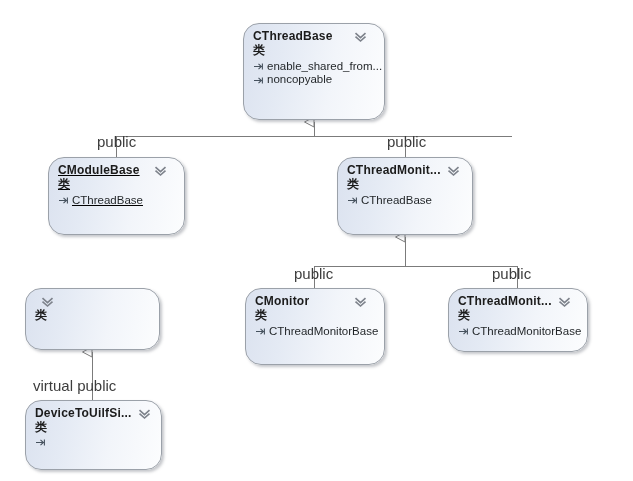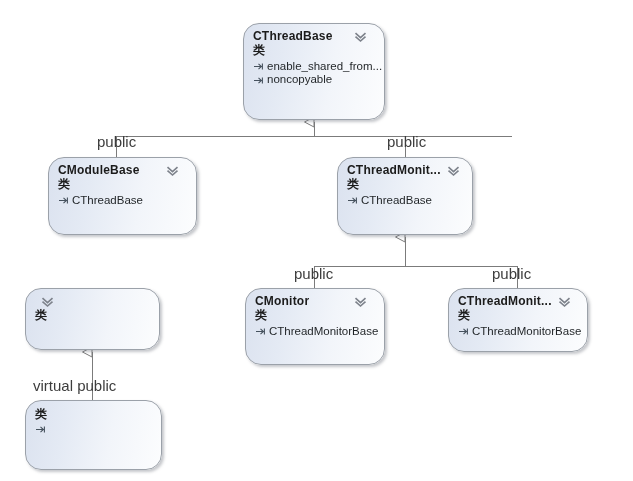--- a/index.html
+++ b/index.html
@@ -158,21 +158,21 @@
         <span class="base-icon">
           <svg viewBox="0 0 11 11" width="11" height="11">
             <path d="M1 5.5 L7.5 5.5 M5.5 2.8 L8.4 5.5 L5.5 8.2 M9.4 2.4 L9.4 8.6" fill="none" stroke="currentColor" stroke-width="1.1"></path>
           </svg>
         </span>
         <span class="base-name">noncopyable</span>
       </div>
     </div>
   </div>
 
-  <div class="node" style="left:48px; top:157px; width:149px; height:78px;">
+  <div class="node" style="left:48px; top:157px; width:137px; height:78px;text-decoration:underline;">
     <div class="node-head">
       <span class="node-title">CModuleBase</span>
       <span class="chevron-icon">
         <svg viewBox="0 0 13 12" width="13" height="12">
           <path d="M1.5 2.2 L6.5 6.6 L11.5 2.2" fill="none" stroke="currentColor" stroke-width="1.6"></path>
           <path d="M1.5 5.6 L6.5 10 L11.5 5.6" fill="none" stroke="currentColor" stroke-width="1.6"></path>
         </svg>
       </span>
     </div>
     <div class="node-kind">类</div>
@@ -263,20 +263,29 @@
           <svg viewBox="0 0 11 11" width="11" height="11">
             <path d="M1 5.5 L7.5 5.5 M5.5 2.8 L8.4 5.5 L5.5 8.2 M9.4 2.4 L9.4 8.6" fill="none" stroke="currentColor" stroke-width="1.1"></path>
           </svg>
         </span>
         <span class="base-name">CThreadMonitorBase</span>
       </div>
     </div>
   </div>
 
   <div class="node" style="left:25px; top:400px; width:137px; height:70px;">
+    <div class="node-head">
+      <span class="node-title">DeviceToUilfSi...</span>
+      <span class="chevron-icon">
+        <svg viewBox="0 0 13 12" width="13" height="12">
+          <path d="M1.5 2.2 L6.5 6.6 L11.5 2.2" fill="none" stroke="currentColor" stroke-width="1.6"></path>
+          <path d="M1.5 5.6 L6.5 10 L11.5 5.6" fill="none" stroke="currentColor" stroke-width="1.6"></path>
+        </svg>
+      </span>
+    </div>
     <div class="node-kind">类</div>
     <div class="base-list">
       <div class="base-row">
         <span class="base-icon">
           <svg viewBox="0 0 11 11" width="11" height="11">
             <path d="M1 5.5 L7.5 5.5 M5.5 2.8 L8.4 5.5 L5.5 8.2 M9.4 2.4 L9.4 8.6" fill="none" stroke="currentColor" stroke-width="1.1"></path>
           </svg>
         </span>
       </div>
     </div>

